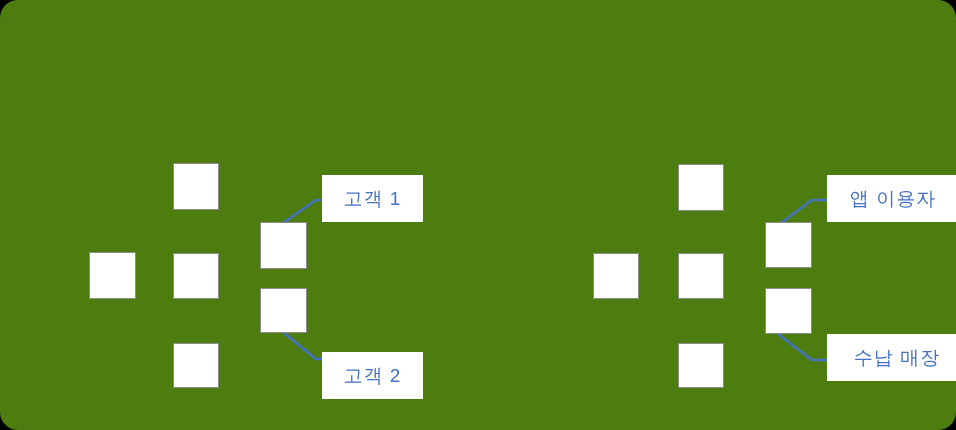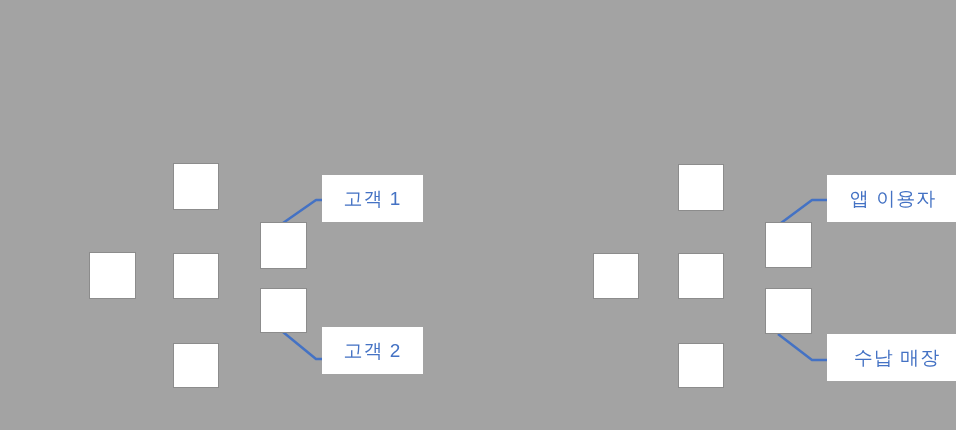--- a/index.html
+++ b/index.html
@@ -4,23 +4,24 @@
 <style>
   html, body {
     margin: 0;
     padding: 0;
     background: #000000;
   }
   .stage {
     position: relative;
     width: 956px;
     height: 430px;
-    background: #a3a3a3;
+    background: #4d7c0f;
     overflow: hidden;
     font-family: "Liberation Sans", "DejaVu Sans", sans-serif;
+    border-radius: 18px;
   }
   .lines {
     position: absolute;
     left: 0;
     top: 0;
     width: 956px;
     height: 430px;
     pointer-events: none;
   }
   .lines polyline {
@@ -67,21 +68,21 @@
   <div class="node" style="left:89px;  top:252px; width:47px; height:47px;"></div>
   <div class="node" style="left:173px; top:163px; width:46px; height:47px;"></div>
   <div class="node" style="left:173px; top:253px; width:46px; height:46px;"></div>
   <div class="node" style="left:173px; top:343px; width:46px; height:45px;"></div>
   <div class="node" style="left:260px; top:222px; width:47px; height:47px;"></div>
   <div class="node" style="left:260px; top:288px; width:47px; height:45px;"></div>
 
   <div class="callout-box" style="left:322px; top:175px; width:101px; height:47px;">
     <span>고객 1</span>
   </div>
-  <div class="callout-box" style="left:322px; top:327px; width:101px; height:47px;">
+  <div class="callout-box" style="left:322px; top:352px; width:101px; height:47px;">
     <span>고객 2</span>
   </div>
 
   <div class="node" style="left:593px; top:253px; width:46px; height:46px;"></div>
   <div class="node" style="left:678px; top:164px; width:46px; height:47px;"></div>
   <div class="node" style="left:678px; top:253px; width:46px; height:46px;"></div>
   <div class="node" style="left:678px; top:343px; width:46px; height:45px;"></div>
   <div class="node" style="left:765px; top:222px; width:47px; height:46px;"></div>
   <div class="node" style="left:765px; top:288px; width:47px; height:46px;"></div>
 

